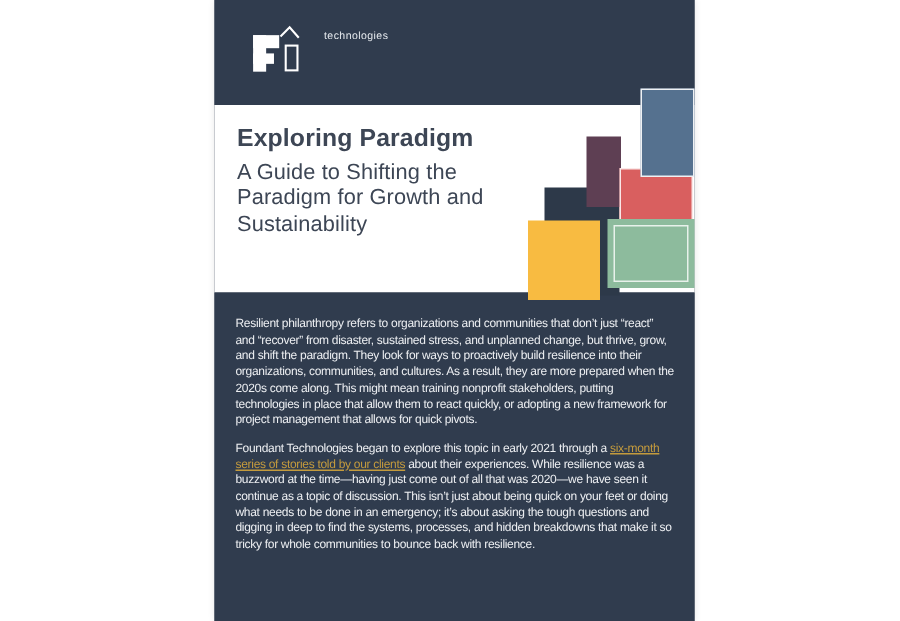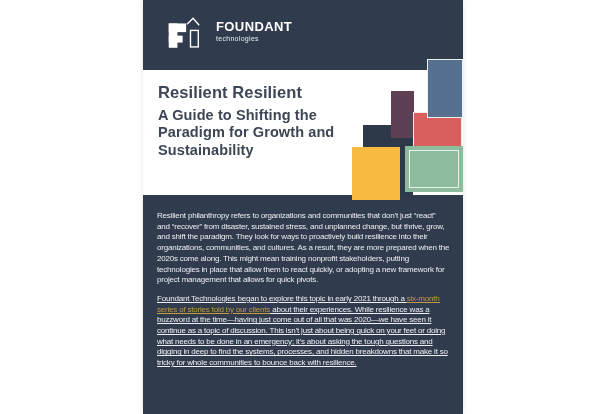--- a/index.html
+++ b/index.html
@@ -62,21 +62,21 @@
   .title-main {
     font-size: 16.5px;
     font-weight: bold;
     line-height: 19.5px;
     display: block;
     letter-spacing: 0.1px;
   }
   .title-sub {
     display: block;
     font-size: 14.5px;
-    font-weight: bold;
+    font-weight: normal;
     line-height: 17.5px;
     margin-top: 4px;
     width: 200px;
     letter-spacing: 0.1px;
   }
   
   .square { position: absolute; }
   .sq-navy   { left: 220px; top: 125px; width: 50px; height: 72px; background: #2d3949; z-index: 1; }
   .sq-maroon { left: 248px; top: 91px;  width: 23px; height: 47px; background: #5e3f53; z-index: 2; }
   .sq-red    { left: 270px; top: 112px; width: 49px; height: 41px; background: #d95f5f; z-index: 3;
@@ -98,21 +98,21 @@
     width: 320px; height: 219px;
     background: #303c4e;
     padding: 16px 13px 0 14px;
   }
   .body-band p {
     color: #edeff2;
     font-size: 8px;
     letter-spacing: -0.2px;
     line-height: 10.7px;
   }
-  .para-gap { margin-top: 8px; text-decoration: underline; }
+  .para-gap { margin-top: 8px; }
   .story-link {
     color: #c49b3d;
     text-decoration: underline;
     cursor: pointer;
   }
   .cta {
     margin-top: 9px;
     color: #b99a55 !important;
     font-size: 8.3px !important;
   }
@@ -133,29 +133,28 @@
 
         <rect x="2" y="9" width="10" height="28" fill="#ffffff"></rect>
         <rect x="2" y="9" width="20" height="10" fill="#ffffff"></rect>
         <rect x="2" y="23" width="16" height="8" fill="#ffffff"></rect>
 
         <rect x="27" y="17" width="9" height="19" fill="none" stroke="#ffffff" stroke-width="1.6"></rect>
 
         <polyline points="23,10 30,3 37,11" fill="none" stroke="#ffffff" stroke-width="1.6" stroke-linejoin="miter"></polyline>
       </svg>
       <div class="logo-text">
-        <div class="brand-name">FOUNDANT</div>
         <div class="brand-tagline">technologies</div>
       </div>
     </div>
   </header>
 
   <section class="title-band">
     <h1 class="title-block">
-      <span class="title-main">Resilient Resilient</span>
+      <span class="title-main">Exploring Paradigm</span>
       <span class="title-sub">A Guide to Shifting the Paradigm for Growth and Sustainability</span>
     </h1>
   </section>
 
   <div class="square sq-navy"></div>
   <div class="square sq-maroon"></div>
   <div class="square sq-red"></div>
   <div class="square sq-blue"></div>
   <div class="square sq-green"></div>
   <div class="square sq-yellow"></div>

